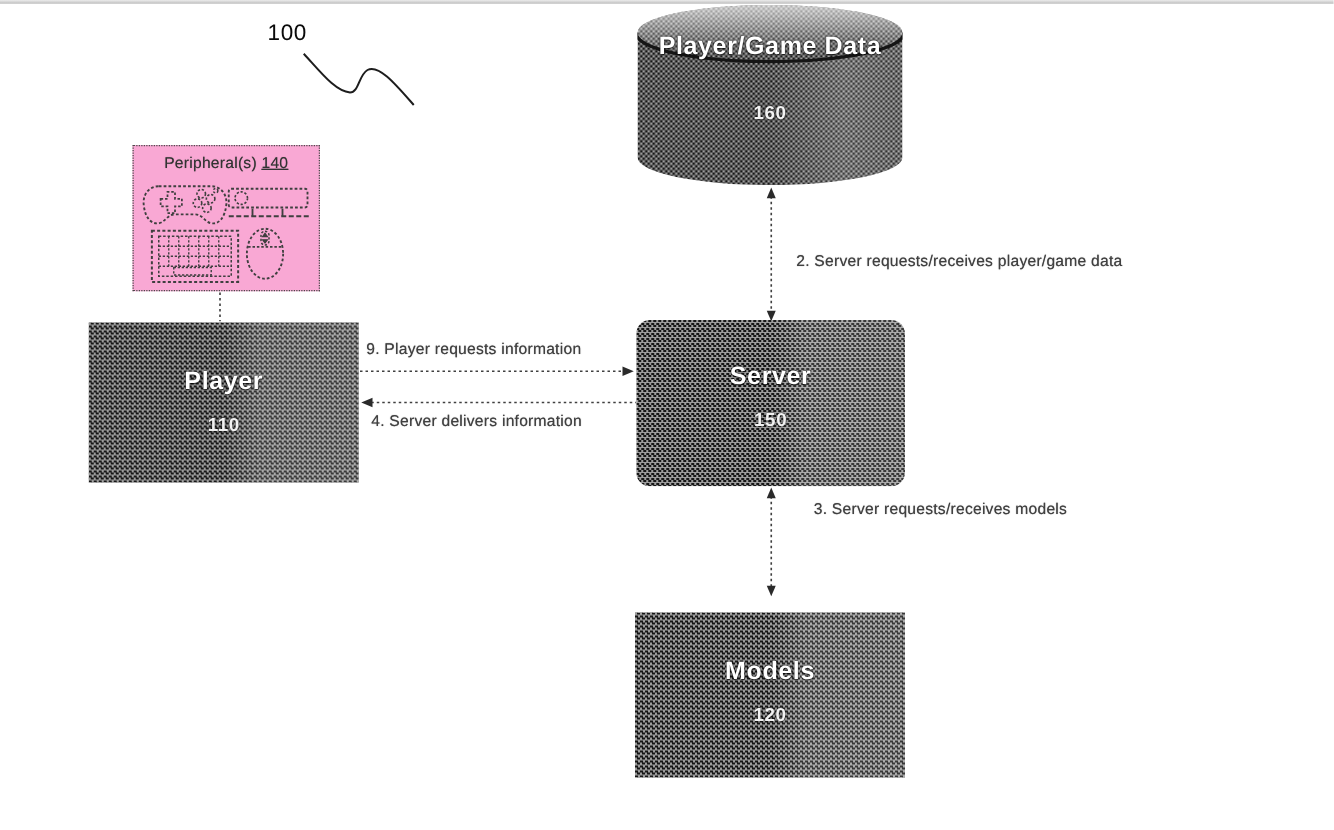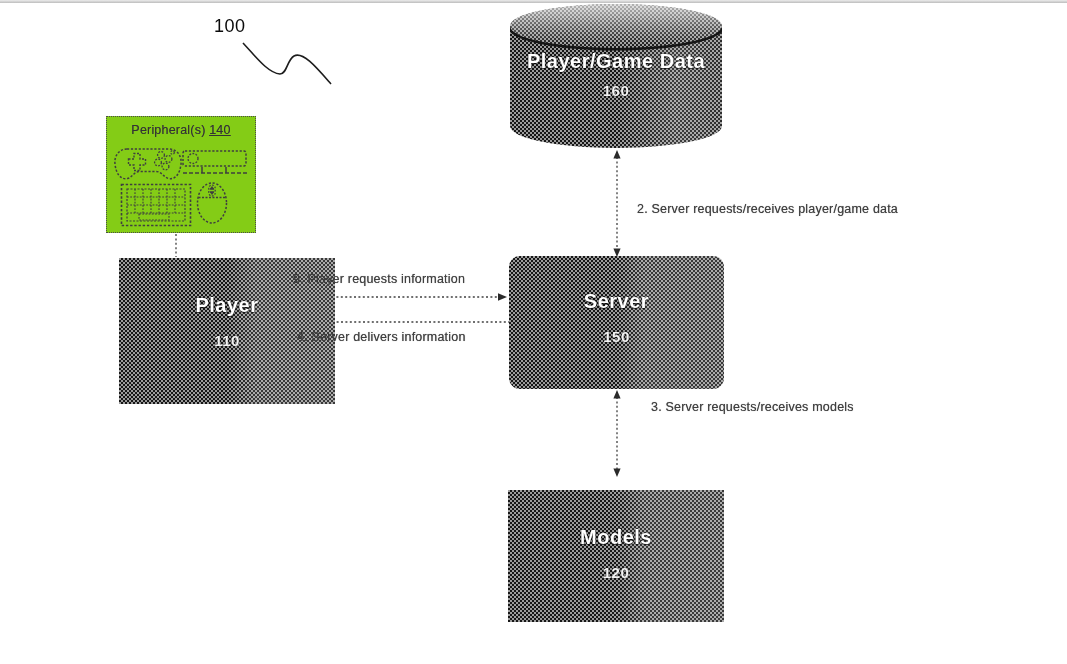--- a/index.html
+++ b/index.html
@@ -25,42 +25,42 @@
   }
   .node-label{
     position:relative;z-index:2;color:#fff;font-weight:bold;font-size:20px;line-height:22px;
     letter-spacing:0.5px;text-shadow:0 0 2px rgba(0,0,0,0.85), 0 1px 1px rgba(0,0,0,0.6);
     white-space:nowrap;
   }
   .node-number{
     position:relative;z-index:2;color:#f2f2f2;font-weight:bold;font-size:15px;line-height:17px;
     letter-spacing:0.5px;text-shadow:0 0 2px rgba(0,0,0,0.85);margin-top:16px;
   }
-  #player-node {left:71px; top:258px;width:216px;height:146px;padding-top:36px;margin-left:48px;}
+  #player-node {left:71px; top:258px;width:216px;height:128px;padding-top:36px;}
   #server-node {left:509px;top:256px;width:215px;height:133px;padding-top:34px;border-radius:11px;}
   #models-node {left:508px;top:490px;width:216px;height:132px;padding-top:36px;}
 
   
   #cylinder-wrap{position:absolute;left:510px;top:2px;width:212px;height:148px;}
   #cylinder-text{
     position:absolute;left:510px;top:2px;width:212px;height:148px;
-    display:flex;flex-direction:column;align-items:center;padding-top:48px;box-sizing:border-box;
+    display:flex;flex-direction:column;align-items:center;padding-top:24px;box-sizing:border-box;gap:24px;
   }
   #cylinder-text .node-number{margin-top:10px;}
 
   
   .ref-number{
     position:absolute;left:214px;top:16px;font-size:18px;color:#0a0a0a;
     letter-spacing:0.5px;
   }
 
   
   .peripherals{
     position:absolute;left:106px;top:116px;width:150px;height:117px;
-    border:1.5px dotted #4a4a4a;box-sizing:border-box;background:#84cc16;
+    border:1.5px dotted #4a4a4a;box-sizing:border-box;background:#f9a8d4;
   }
   .peripherals-title{
     margin-top:6px;text-align:center;font-size:12.5px;color:#333;
     letter-spacing:0.2px;text-shadow:0 0 0.6px rgba(70,70,70,0.7);white-space:nowrap;
   }
   .peripherals-title .num{text-decoration:underline;}
   .p-icon{position:absolute;}
   #gamepad-icon {left:5px;  top:27px;}
   #sensorbar-icon{left:74px; top:31px;}
   #keyboard-icon {left:13px; top:66px;}

